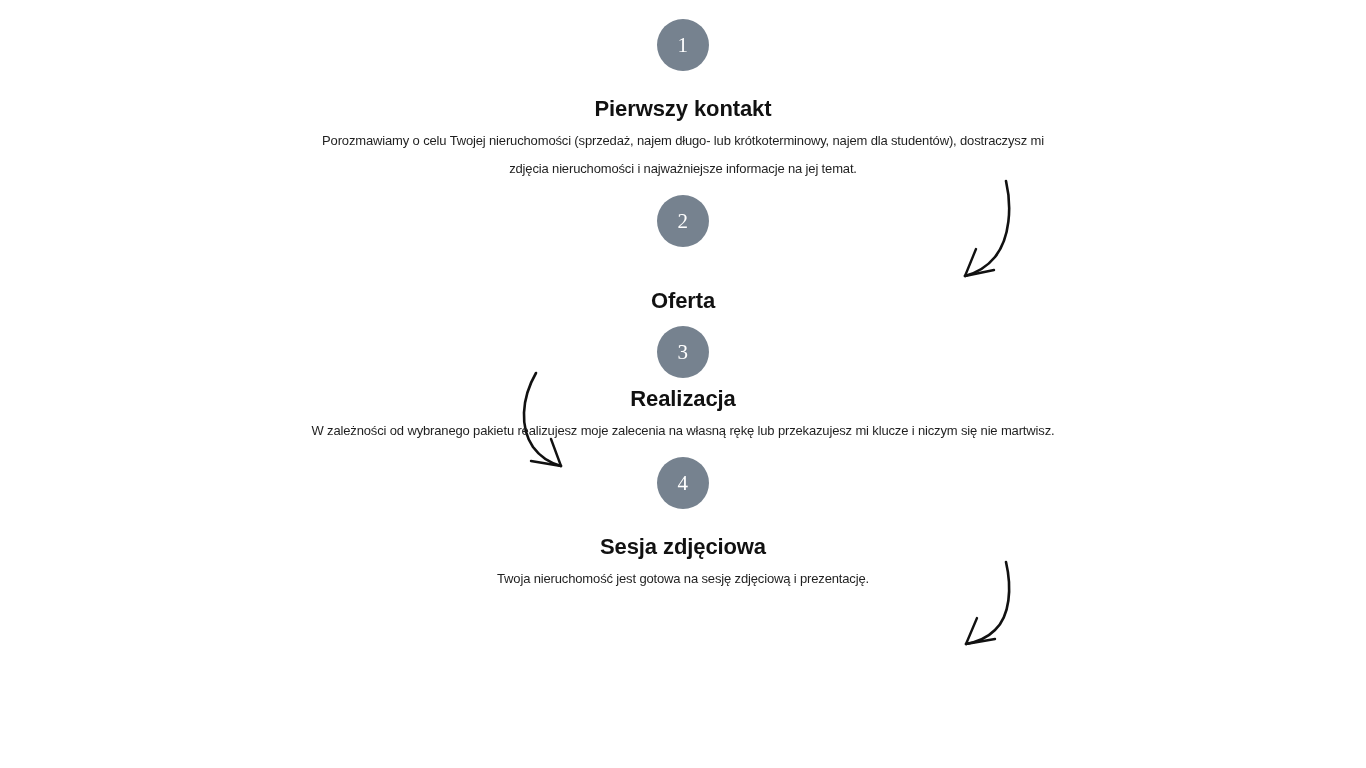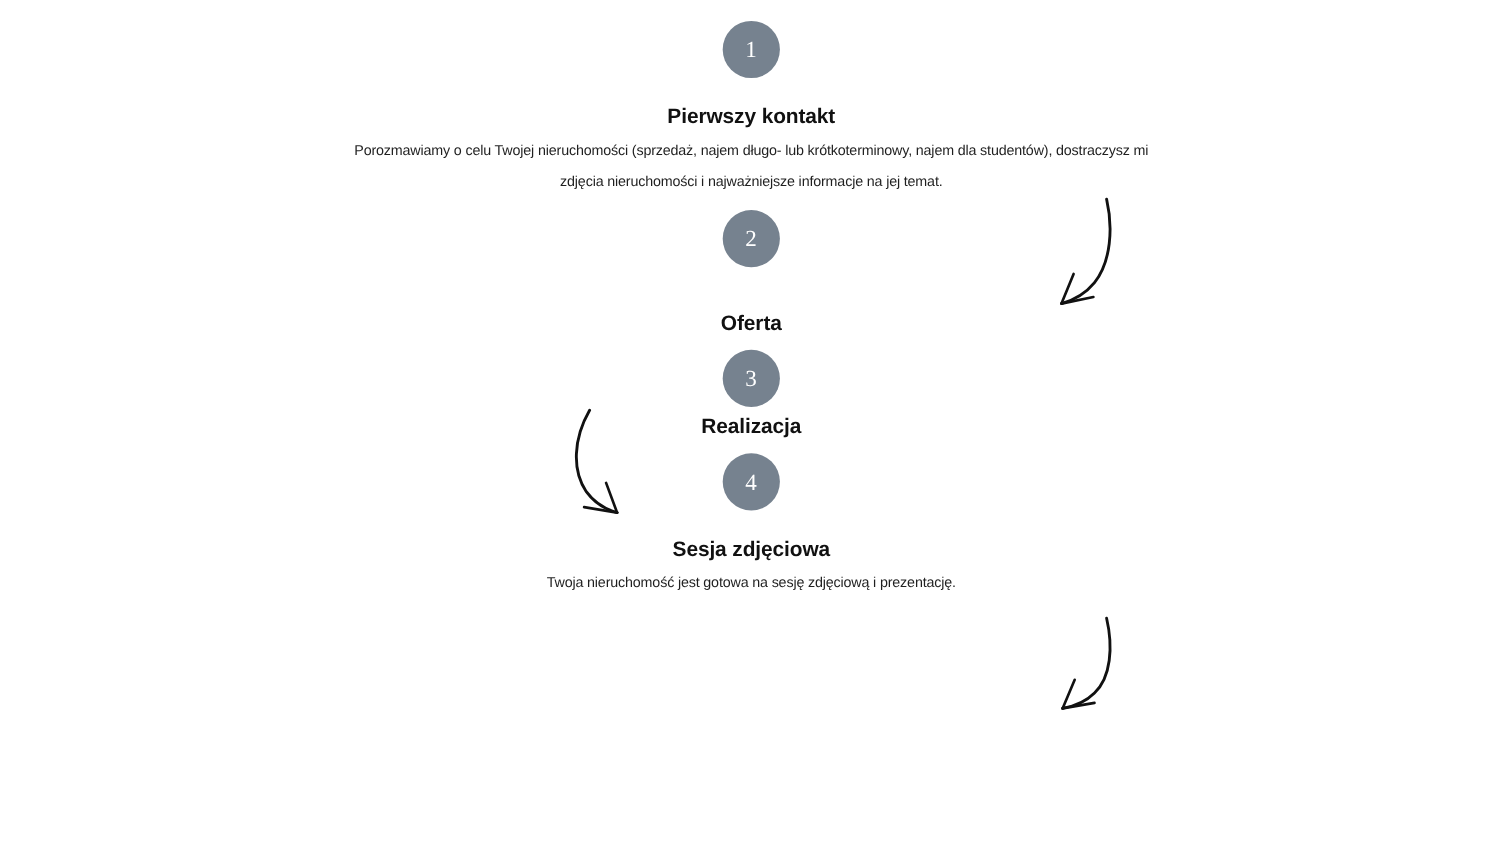--- a/index.html
+++ b/index.html
@@ -64,21 +64,21 @@
     align-items: center;
     justify-content: center;
     font-family: "Liberation Serif", "DejaVu Serif", serif;
     font-size: 21px;
     line-height: 1;
     font-weight: 400;
     letter-spacing: 0.5px;
   }
 
   .step-title {
-    font-size: 19px;
+    font-size: 22px;
     font-weight: 700;
     color: #111111;
     text-align: center;
     letter-spacing: -0.1px;
   }
 
   .step-body {
     font-size: 13px;
     font-weight: 400;
     color: #1f1f1f;
@@ -143,20 +143,21 @@
     </div>
 
     <div class="step" id="step-2">
       <div class="step-badge">2</div>
       <div class="step-title">Oferta</div>
     </div>
 
     <div class="step" id="step-3">
       <div class="step-badge">3</div>
       <div class="step-title">Realizacja</div>
+      <div class="step-body">W zależności od wybranego pakietu realizujesz moje zalecenia na własną rękę lub przekazujesz mi klucze i niczym się nie martwisz.</div>
     </div>
 
     <div class="step" id="step-4">
       <div class="step-badge">4</div>
       <div class="step-title">Sesja zdjęciowa</div>
       <div class="step-body">Twoja nieruchomość jest gotowa na sesję zdjęciową i prezentację.</div>
     </div>
 
   </div>
 </div>

